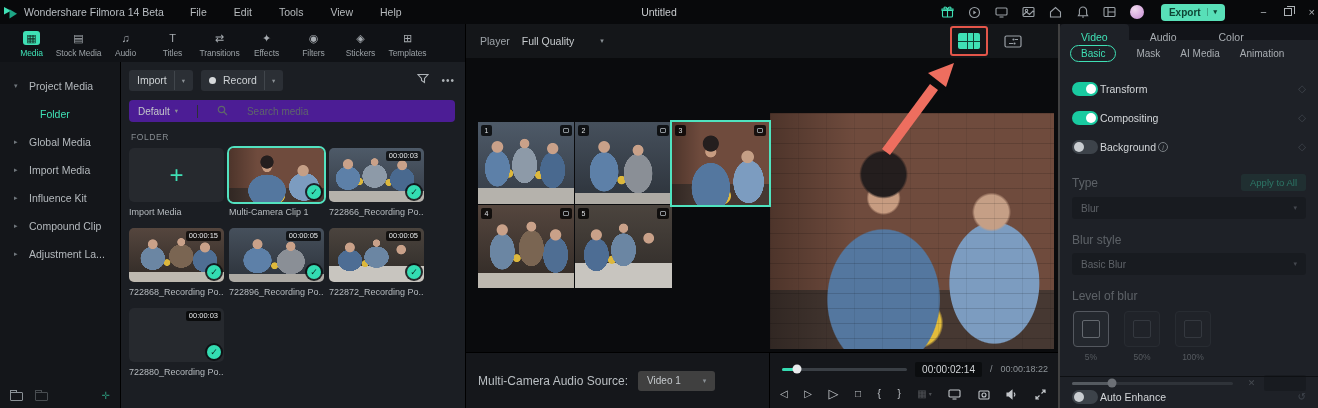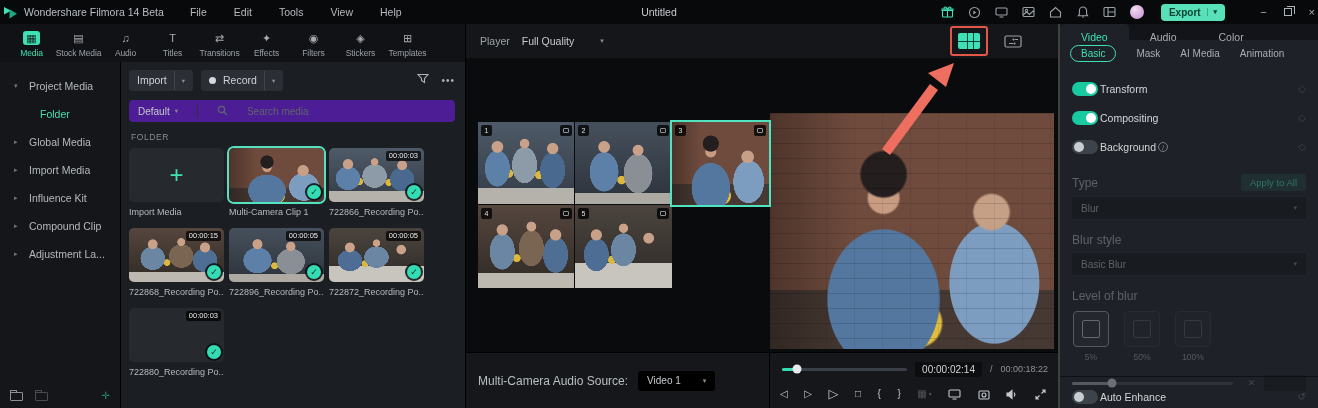--- a/index.html
+++ b/index.html
@@ -145,21 +145,21 @@
   .camnum{position:absolute;top:3px;left:3px;min-width:11px;height:11px;background:rgba(0,0,0,.78);color:#dde0e3;font-size:7px;line-height:11px;text-align:center;border-radius:2px;padding:0 1px;}
   .camchip{position:absolute;top:3px;right:3px;width:12px;height:11px;background:rgba(0,0,0,.78);border-radius:2px;}
   .camchip::before{content:"";position:absolute;inset:3px;border:1px solid #8d9398;border-radius:1px;}
   .preview{position:absolute;left:304px;top:55px;right:4px;height:236px;background:#000;overflow:hidden;}
   .preview .scene::after{content:"";position:absolute;inset:0;background:
     repeating-linear-gradient(180deg,rgba(0,0,0,.14) 0 1px,rgba(0,0,0,0) 1px 15px),
     repeating-linear-gradient(90deg,rgba(0,0,0,.07) 0 1px,rgba(0,0,0,0) 1px 28px);}
   .pbottom{position:absolute;left:0;right:0;bottom:0;height:56px;background:#15171b;border-top:1px solid #000;display:flex;}
   .pb-left{width:304px;display:flex;align-items:center;padding:0 12px;gap:10px;border-right:1px solid #000;}
   .asrc-label{font-size:12px;color:#b9bec2;white-space:nowrap;text-align:right;}
-  .dd{background:#000000;height:20px;border-radius:3px;display:flex;align-items:center;padding:0 9px;gap:22px;font-size:10px;color:#c6cacd;}
+  .dd{background:#404040;height:20px;border-radius:3px;display:flex;align-items:center;padding:0 9px;gap:22px;font-size:10px;color:#c6cacd;}
   .dd .chev{font-size:7px;color:#8a9095;}
   .pb-right{flex:1;position:relative;}
   .timeline{position:absolute;top:9px;left:12px;right:10px;height:14px;display:flex;align-items:center;gap:8px;}
   .track{flex:1;height:3px;background:#3a3f45;border-radius:2px;position:relative;}
   .fill{position:absolute;left:0;top:0;bottom:0;background:#35dcb2;border-radius:2px;}
   .knob{position:absolute;top:50%;transform:translate(-50%,-50%);width:9px;height:9px;background:#e9ebed;border-radius:50%;}
   .tcur{background:#0b0d0f;border-radius:2px;padding:2px 7px;font-size:10px;color:#d2d5d8;}
   .tsep,.ttot{font-size:9px;color:#8d9398;}
   .controls{position:absolute;bottom:7px;left:10px;right:12px;display:flex;align-items:center;justify-content:space-between;color:#c3c7cb;}
   .cico{font-size:10px;line-height:14px;display:flex;align-items:center;gap:2px;}

